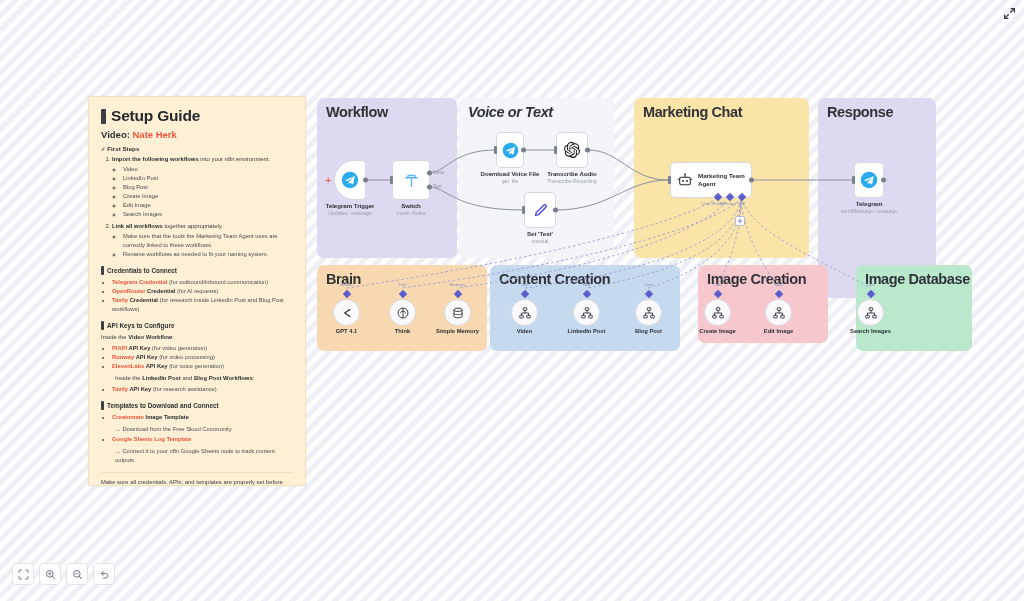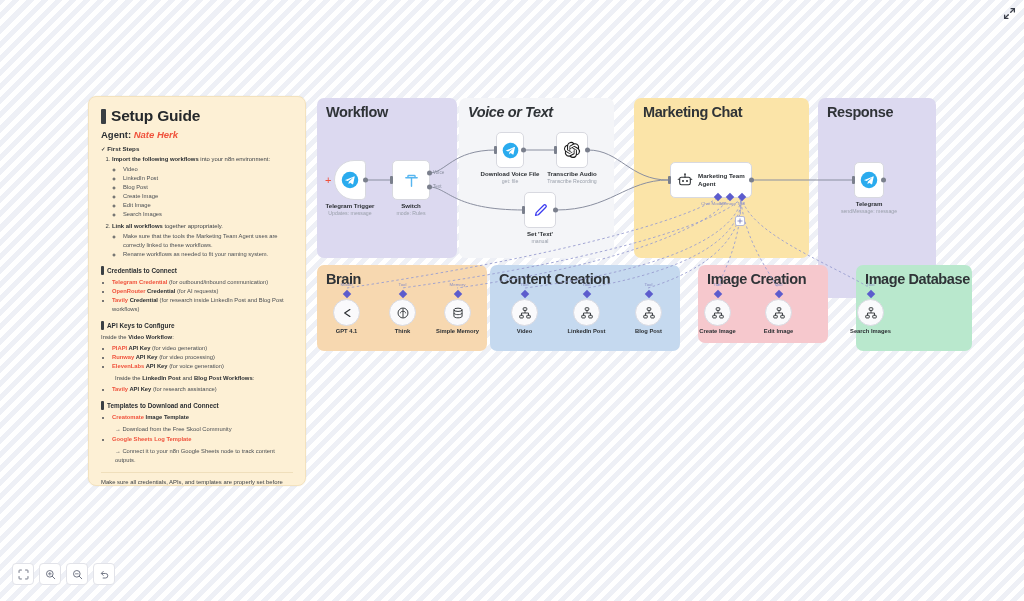--- a/index.html
+++ b/index.html
@@ -28,21 +28,21 @@
   }
   .expand-btn svg { display: block; }
 
   
   .sticky {
     position: absolute;
     left: 88px; top: 96px;
     width: 218px; height: 390px;
     background: #fdf0d5;
     border: 1px solid #f3e2be;
-    border-radius: 8px;
+    border-radius: 0;
     padding: 10px 12px 10px 12px;
     overflow: hidden;
     box-shadow: 0 0 0 1px rgba(0,0,0,0.02);
   }
   .sticky-title {
     display: flex; align-items: center; gap: 5px;
     font-size: 15.5px; font-weight: 700; color: #25282b;
     letter-spacing: -0.2px;
     margin-bottom: 4px;
   }
@@ -59,21 +59,21 @@
     background: #3a3f44;
     border-radius: 1px;
     flex: none;
     margin-right: 3px;
     vertical-align: -1px;
   }
   .sticky-author {
     font-size: 9.5px; font-weight: 700; color: #2b2f33;
     margin-bottom: 5px;
   }
-  .sticky-author .name { color: #f0523c; font-style: italic; }
+  .sticky-author .name { color: #f0523c; }
   .sticky h4 {
     font-size: 6.2px; font-weight: 700; color: #2b2f33;
     margin: 4px 0 3px 0;
   }
   .sticky .sect {
     font-size: 6.4px; font-weight: 700; color: #2b2f33;
     margin: 7px 0 3px 0;
     display: flex; align-items: center;
   }
   .sticky ol {
@@ -521,21 +521,21 @@
     <div class="circ-label">Search Images</div>
   </div>
 
   <div class="sticky">
     <div class="sticky-title">
       <span class="bar-glyph"></span>
       <span>Setup Guide</span>
     </div>
 
     <div class="sticky-author">
-      <span>Agent:</span>
+      <span>Video:</span>
       <span class="name">Nate Herk</span>
     </div>
 
     <h4>
       <span style="font-size:5.5px;">✓</span>
       <span>First Steps</span>
     </h4>
 
     <ol>
       <li>

